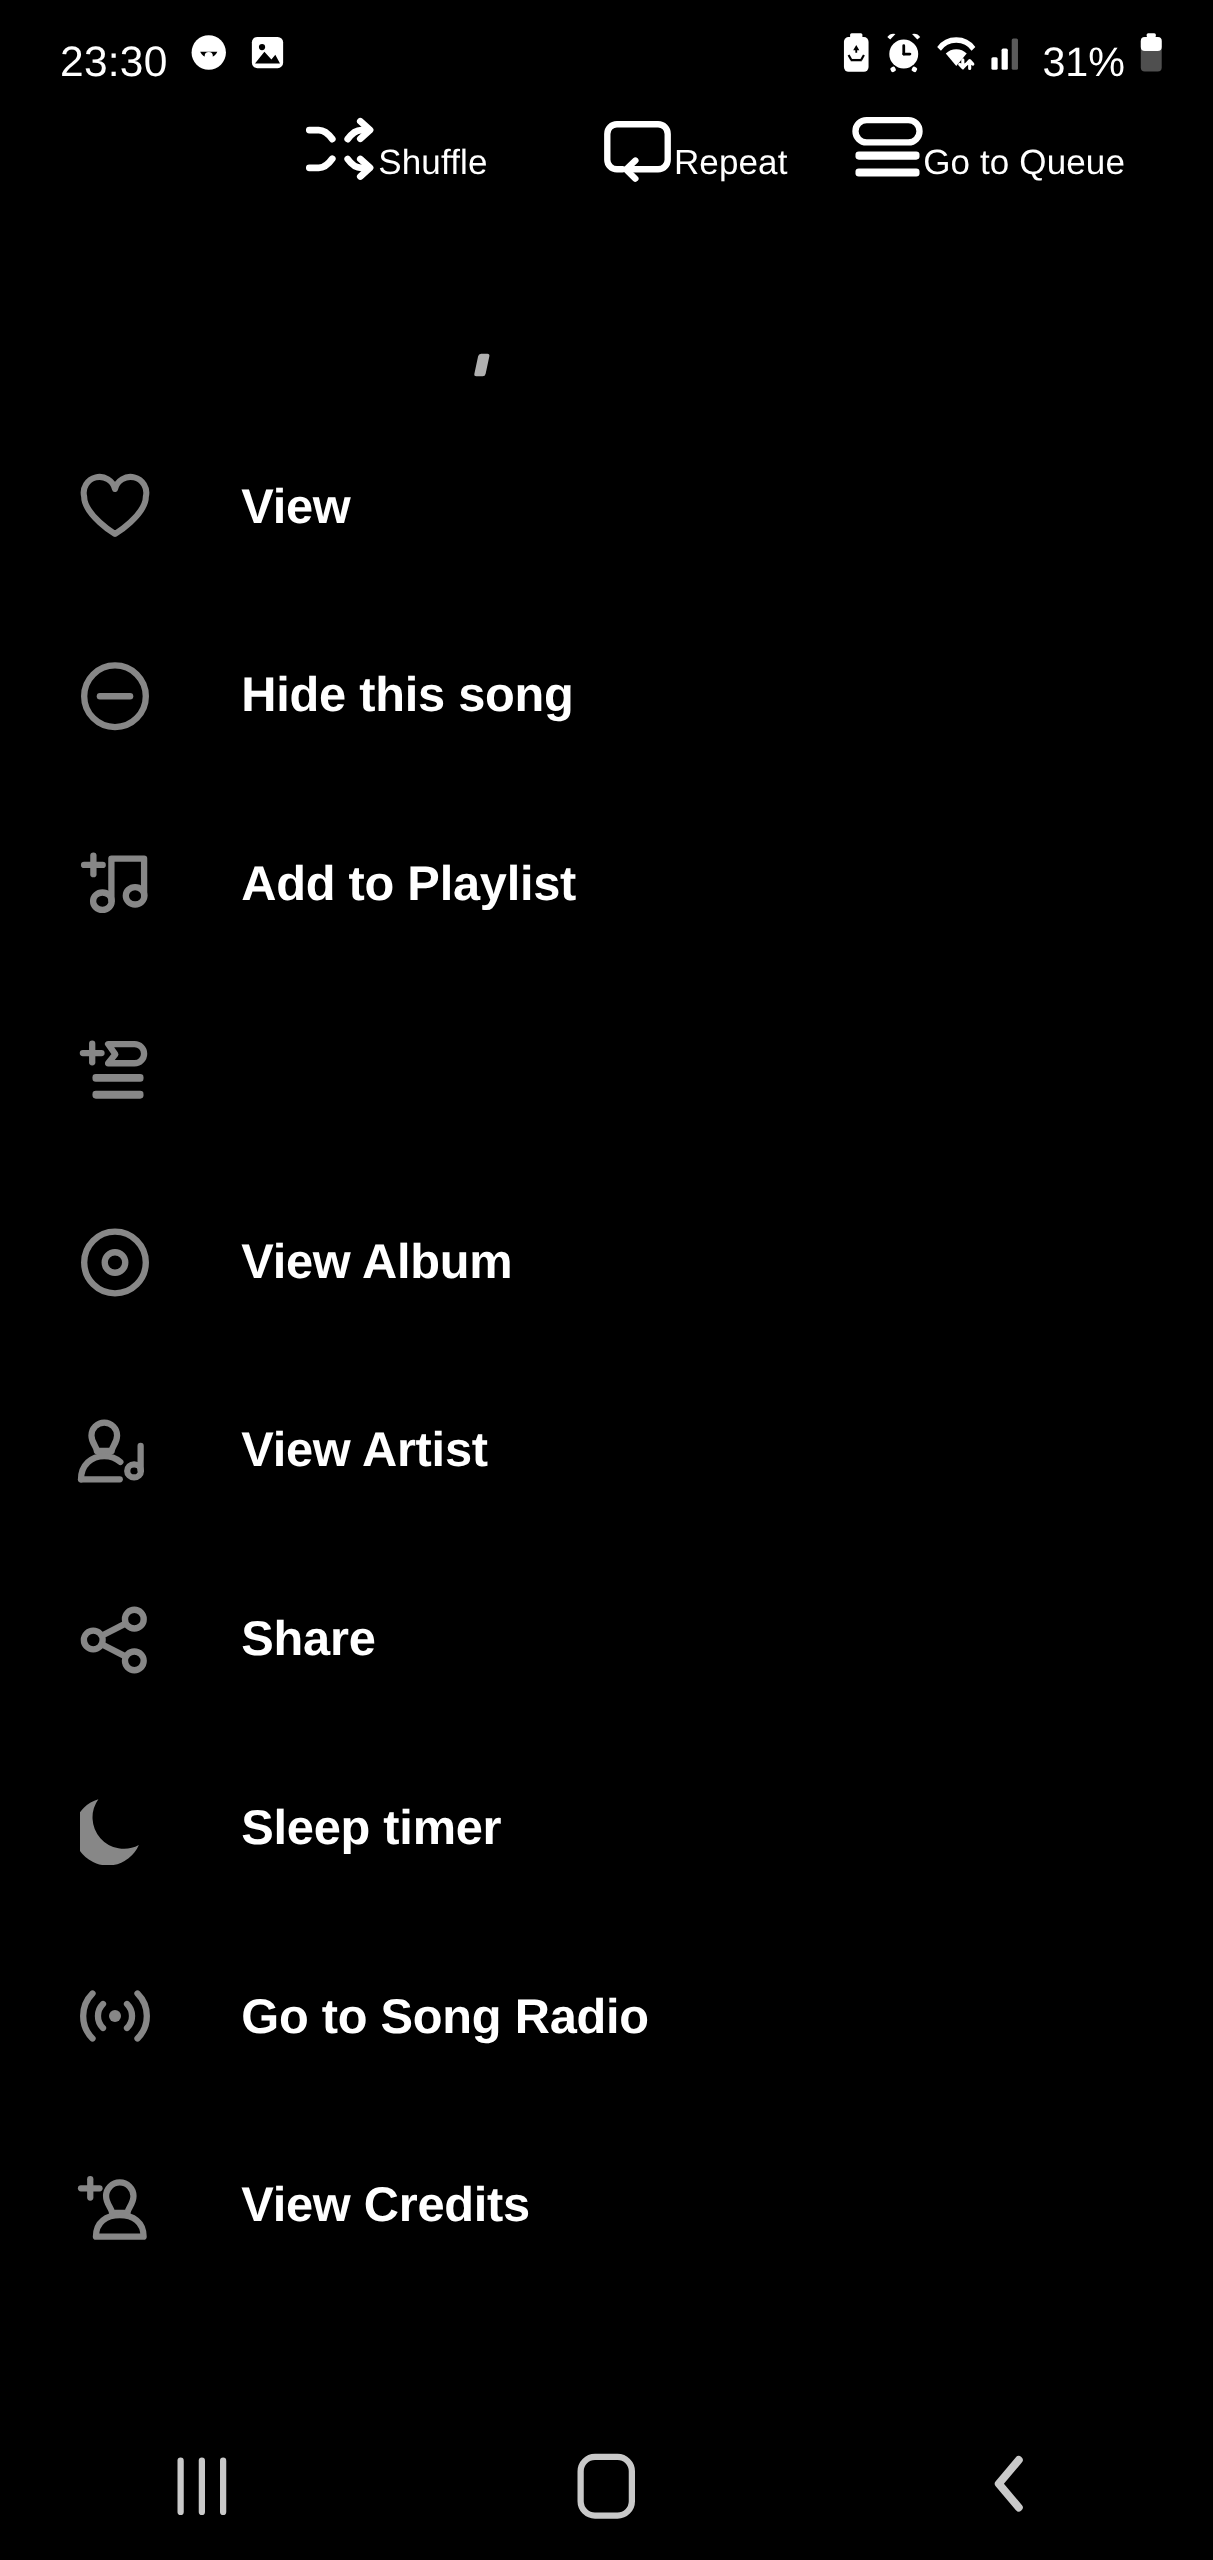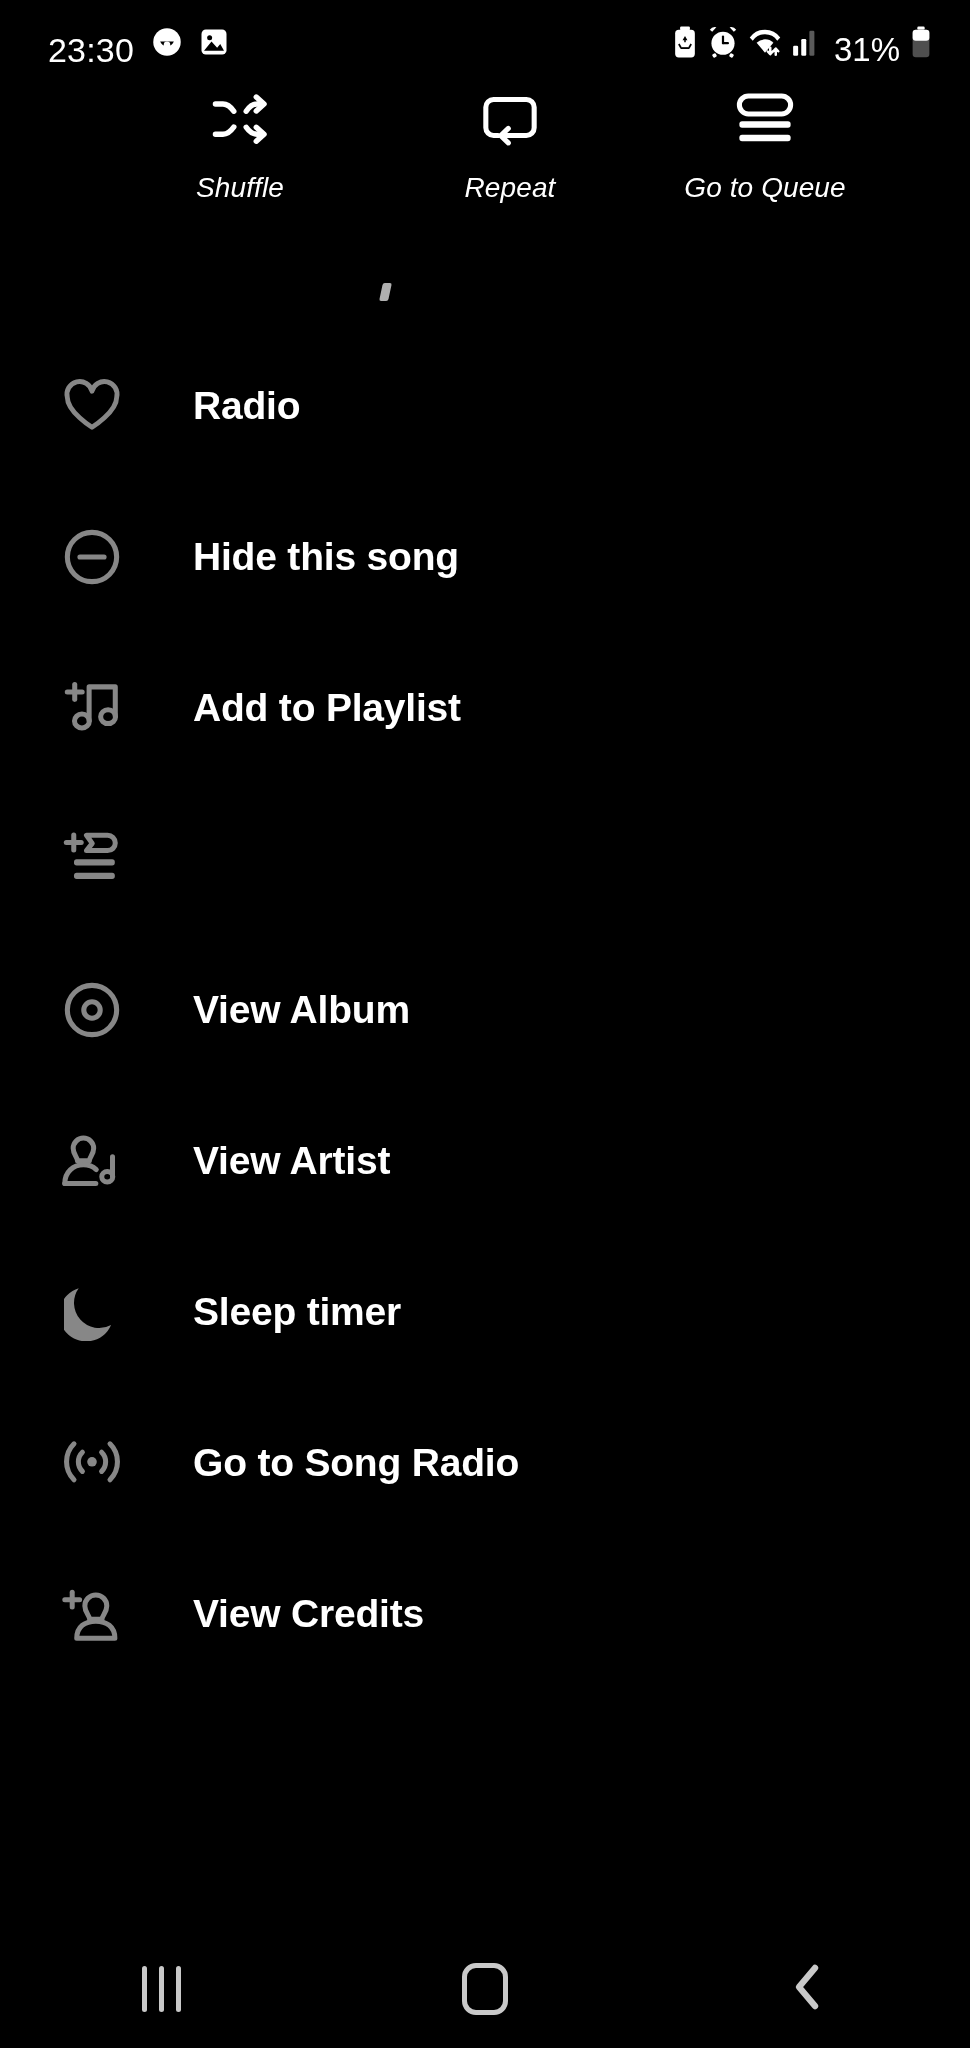--- a/index.html
+++ b/index.html
@@ -25,22 +25,22 @@
   .status-right { display:flex; align-items:center; gap:10px; }
   .status-pct { color:#fff; font-size:33px; font-weight:400; margin-left:6px;margin-top:12px; }
   .sicon { display:block; }
 
   
   .top-actions {
     position:absolute; top:88px; left:0; width:970px; height:155px;
     display:flex; align-items:flex-start;
   }
   .top-action {
-    flex:0 0 auto; display:flex; flex-direction:column;
-    align-items:center; justify-content:flex-end;font-style:italic;
+    flex:0 0 auto; display:flex; 
+    align-items:center; justify-content:flex-end;
   }
   .ta-shuffle { width:300px; margin-left:90px; }
   .ta-repeat  { width:240px; }
   .ta-queue   { width:270px; }
   .top-action .ta-icon { height:62px; display:flex; align-items:center; justify-content:center; }
   .top-action .ta-label {
     margin-top:22px; color:#fff; font-size:28px; font-weight:400;
     white-space:nowrap; letter-spacing:0.1px;
   }
 
@@ -208,21 +208,21 @@
 <div class="clip-remnant"></div>
 
 <div class="menu-list">
 
   <div class="menu-item">
     <span class="mi-icon">
       <svg width="60" height="56" viewBox="0 0 26 24" fill="none" stroke="#878787" stroke-width="2.1" stroke-linejoin="round">
         <path d="M13 21.2 C13 21.2 2.3 14.6 2.3 8.2 A5.1 5.1 0 0 1 13 5.6 A5.1 5.1 0 0 1 23.7 8.2 C23.7 14.6 13 21.2 13 21.2 Z"></path>
       </svg>
     </span>
-    <span class="mi-label">Radio</span>
+    <span class="mi-label">View</span>
   </div>
 
   <div class="menu-item">
     <span class="mi-icon">
       <svg width="58" height="58" viewBox="0 0 24 24" fill="none" stroke="#878787" stroke-width="2.1" stroke-linecap="round">
         <circle cx="12" cy="12" r="10.2"></circle>
         <line x1="7" y1="12" x2="17" y2="12"></line>
       </svg>
     </span>
     <span class="mi-label">Hide this song</span>
@@ -273,20 +273,32 @@
         <path d="M9.4 2.4 A4.3 4.3 0 0 1 13.7 6.7 C13.7 9.3 11.9 10.4 11.9 11.9 H6.9 C6.9 10.4 5.1 9.3 5.1 6.7 A4.3 4.3 0 0 1 9.4 2.4 Z"></path>
         <path d="M1.6 21.4 C1.6 16.6 5.1 13.6 9.4 13.6 C11.5 13.6 13.4 14.3 14.8 15.6"></path>
         <line x1="1.6" y1="21.4" x2="14.6" y2="21.4"></line>
         <path d="M21.6 10.2 V18.4"></path>
         <ellipse cx="19.4" cy="18.6" rx="2.3" ry="2.2"></ellipse>
       </svg>
     </span>
     <span class="mi-label">View Artist</span>
   </div>
 
+  <div class="menu-item">
+    <span class="mi-icon">
+      <svg width="58" height="56" viewBox="0 0 24 23" fill="none" stroke="#878787" stroke-width="2.1">
+        <circle cx="18.4" cy="4.6" r="3.1"></circle>
+        <circle cx="4.8" cy="11.5" r="3.1"></circle>
+        <circle cx="18.4" cy="18.4" r="3.1"></circle>
+        <line x1="7.6" y1="10.1" x2="15.6" y2="6.0"></line>
+        <line x1="7.6" y1="12.9" x2="15.6" y2="17.0"></line>
+      </svg>
+    </span>
+    <span class="mi-label">Share</span>
+  </div>
 
   <div class="menu-item">
     <span class="mi-icon">
       <svg width="56" height="58" viewBox="0 0 23 24">
         <path d="M19.4 17.4 A10.4 10.4 0 0 1 6.0 2.2 A11.2 11.2 0 1 0 19.4 17.4 Z" fill="#878787"></path>
       </svg>
     </span>
     <span class="mi-label">Sleep timer</span>
   </div>
 

